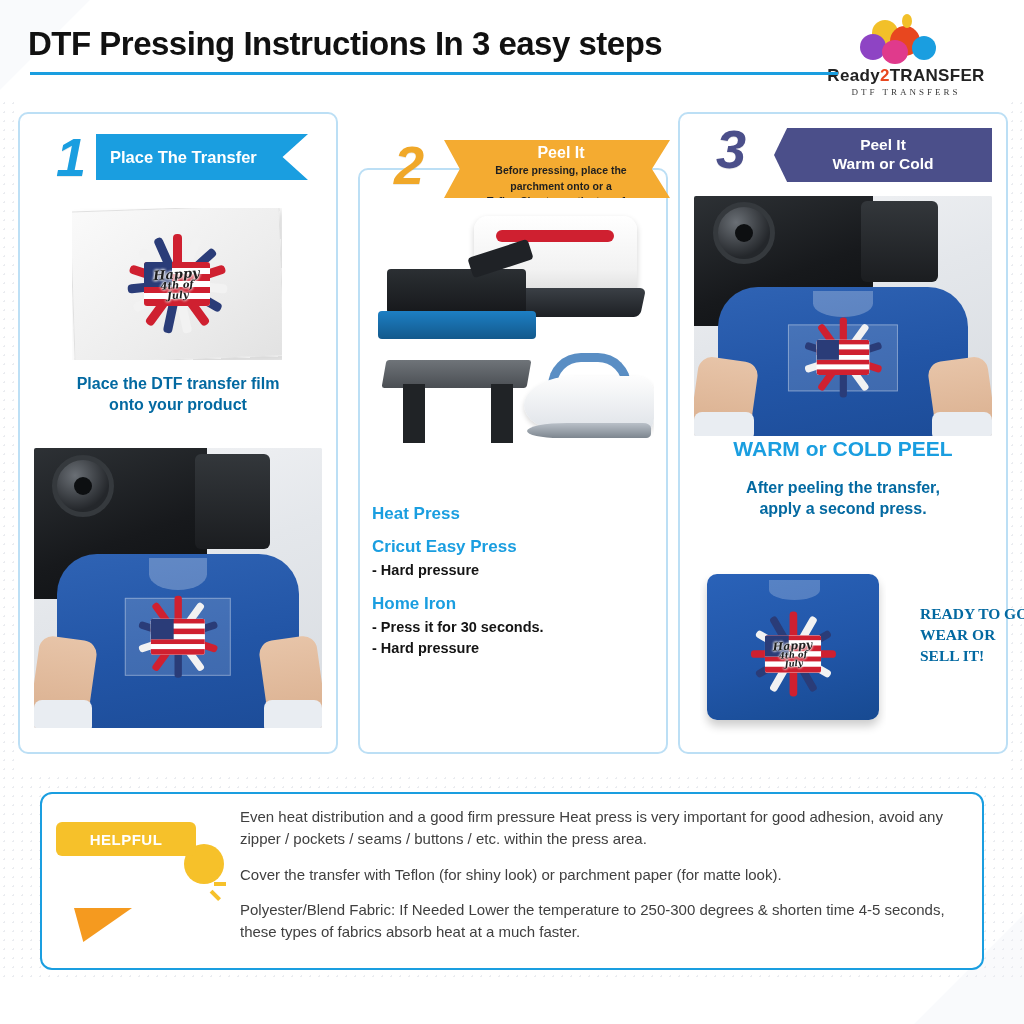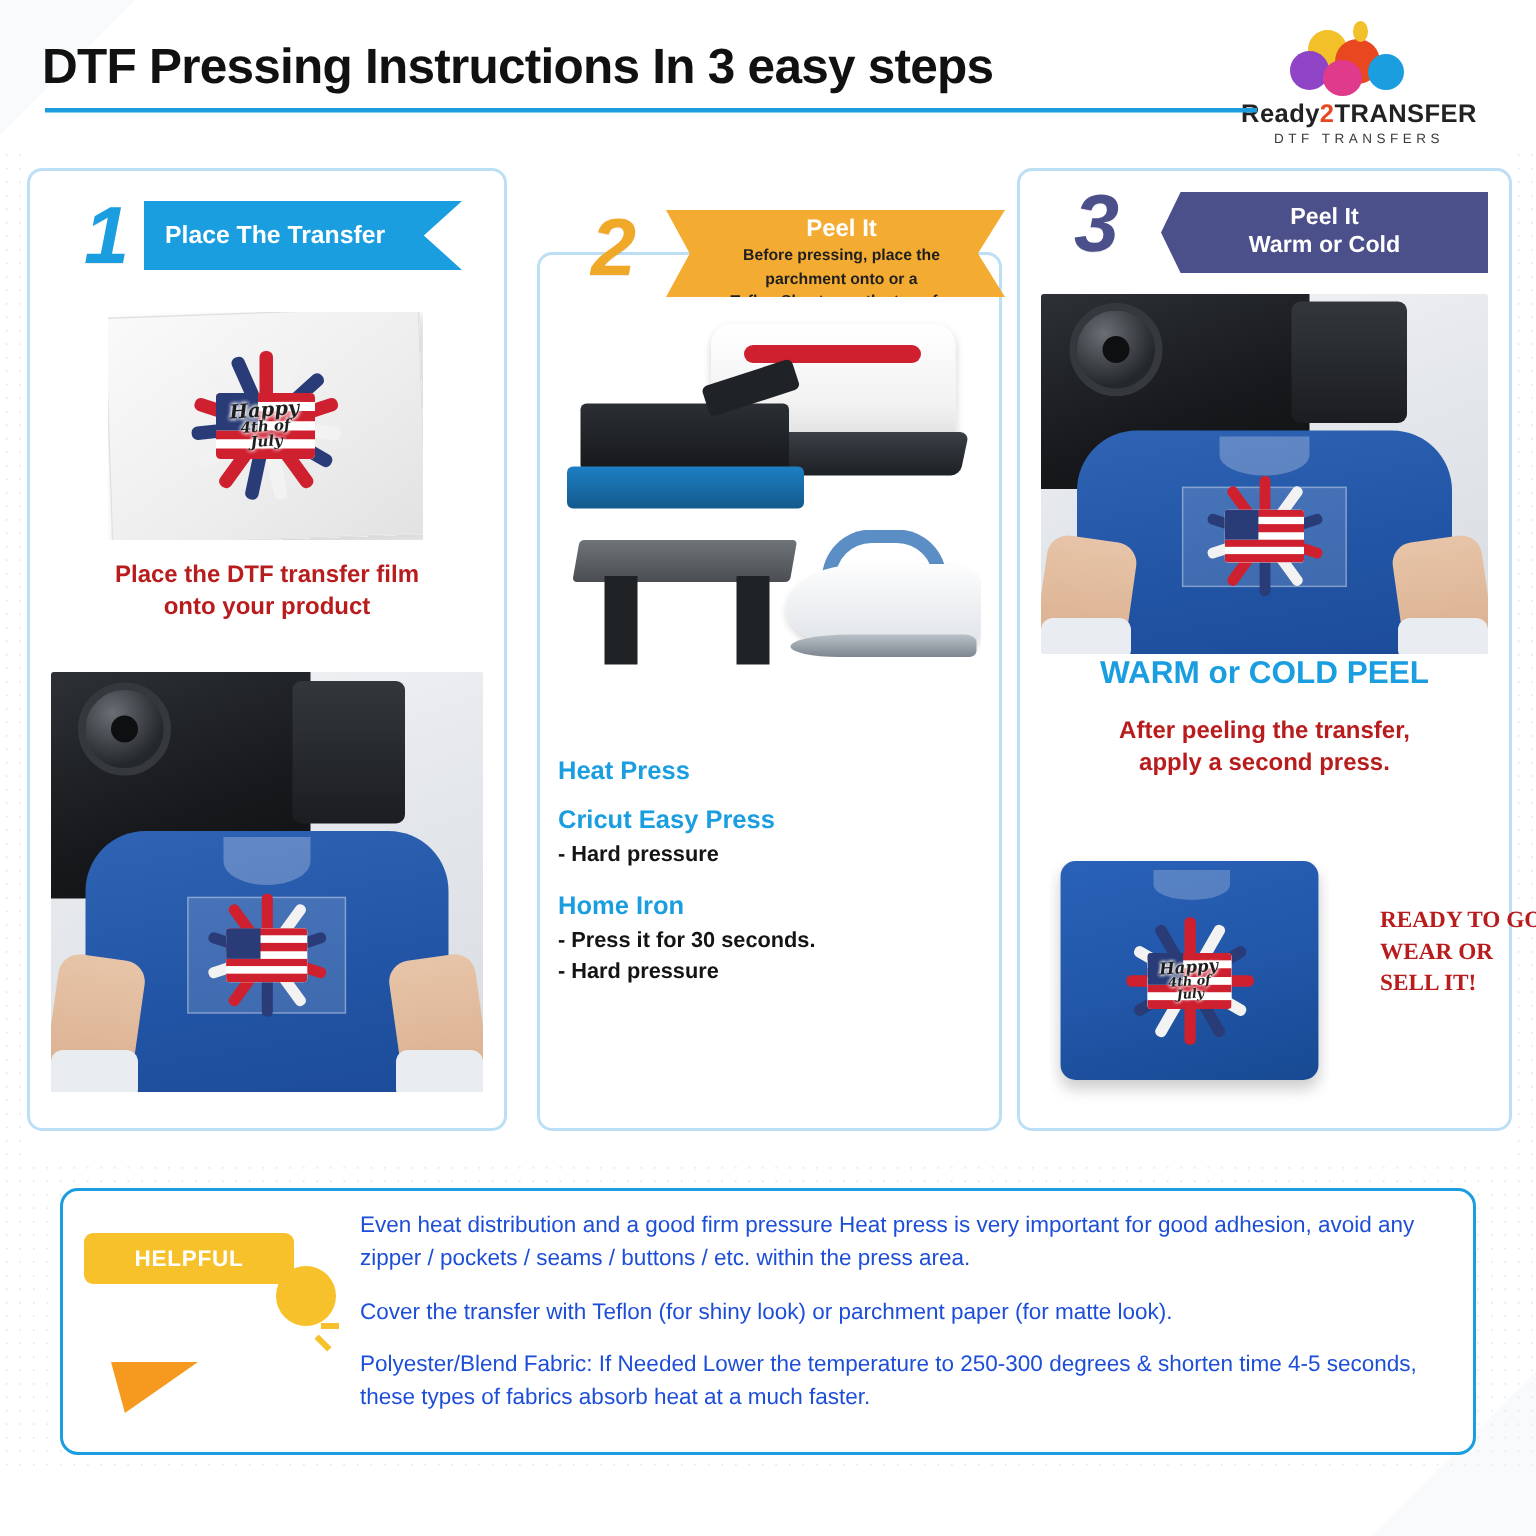--- a/index.html
+++ b/index.html
@@ -58,21 +58,21 @@
   .logo-splash { position: relative; height: 44px; }
   .splash-blob {
     position: absolute; border-radius: 50%;
   }
   .logo-name {
     font-size: 17px; font-weight: bold; letter-spacing: .3px;
     color: #222; margin-top: 2px;
   }
   .logo-name .two { color: #e8471f; }
   .logo-sub {
-    font-size: 9px; letter-spacing: 3px; color: #3a3a3a; margin-top: 1px;
+    font-size: 9px; letter-spacing: 3px; color: #3a3a3a; margin-top: 1px; font-family: Liberation Serif, serif;
   }
 
   
   .card {
     position: absolute;
     border: 2px solid #bcdff5;
     border-radius: 10px;
     background: #ffffff;
   }
   #card1 { left: 18px;  top: 112px; width: 320px; height: 642px; }
@@ -118,21 +118,21 @@
     background: #4b4f8a;
     clip-path: polygon(6% 0, 100% 0, 100% 100%, 6% 100%, 0 50%);
     display: flex; flex-direction: column; align-items: center; justify-content: center;
   }
   .b3-flag span { color: #fff; font-size: 15.5px; font-weight: bold; line-height: 1.2; }
 
   
   .imgbox { position: absolute; overflow: hidden; }
   .caption {
     position: absolute; text-align: center; font-weight: bold;
-    color: #b91c1c; line-height: 1.3;
+    color: #0369a1; line-height: 1.3;
   }
 
   
   #sheet1 { left: 72px; top: 208px; width: 210px; height: 152px; }
   .sheet {
     position: absolute; inset: 0;
     background: linear-gradient(145deg,#fafafa 0%,#ededed 60%,#e2e2e2 100%);
     transform: rotate(-2deg);
     box-shadow: 4px 6px 10px rgba(0,0,0,.16);
     border: 1px solid #e0e0e0;
@@ -323,21 +323,21 @@
   }
   .tb-sun {
     position:absolute; right: 4px; top: 28px; width: 40px; height: 40px;
     border-radius: 50%; background: #f6c12a;
   }
   .tb-ray {
     position:absolute; right: 22px; top: 46px; width: 4px; height: 12px; background:#f6c12a;
     transform-origin: 2px 22px;
   }
   .tips-text { position: absolute; left: 240px; top: 806px; width: 716px; }
-  .tips-p { font-size: 15px; line-height: 1.45; color: #1d4ed8; margin-bottom: 14px; }
+  .tips-p { font-size: 15px; line-height: 1.45; color: #404040; margin-bottom: 14px; }
 </style>
 </head>
 <body>
 
 <div class="bg-dots"></div>
 <div class="bg-white-top"></div>
 <div class="bg-white-mask"></div>
 <div class="bg-white-bottom"></div>
 <div class="corner-tri tl"></div>
 <div class="corner-tri br"></div>

